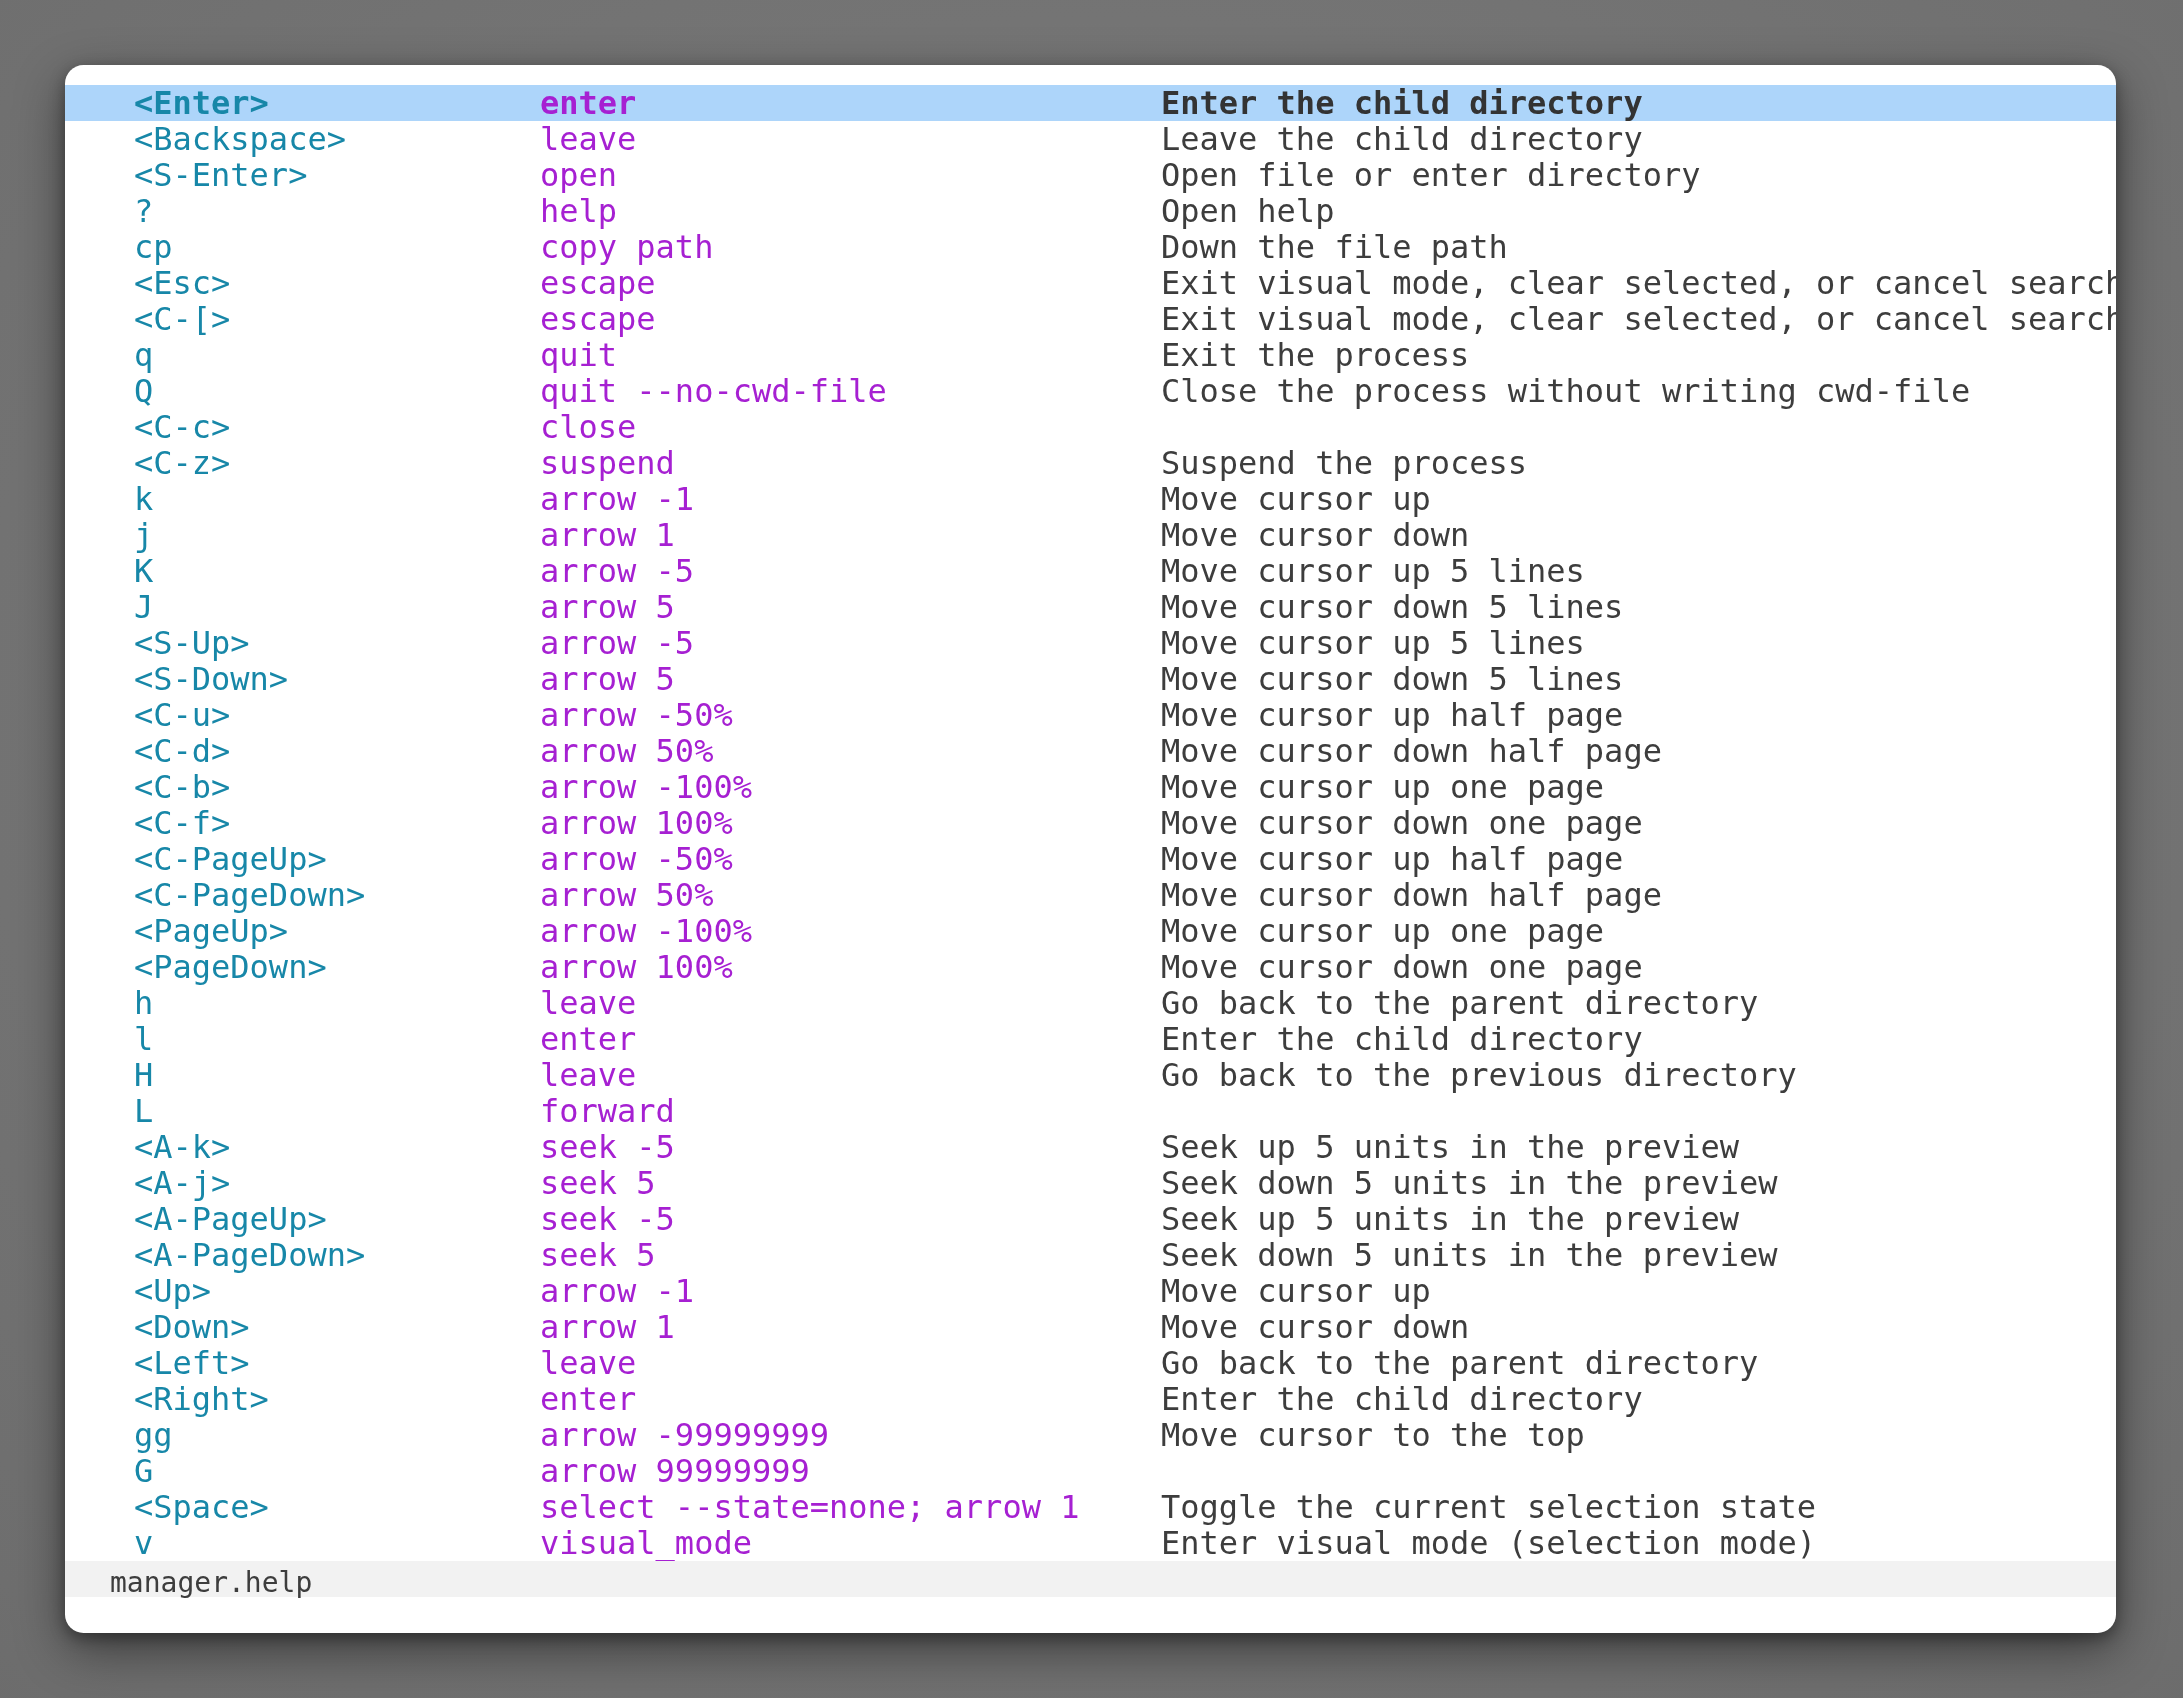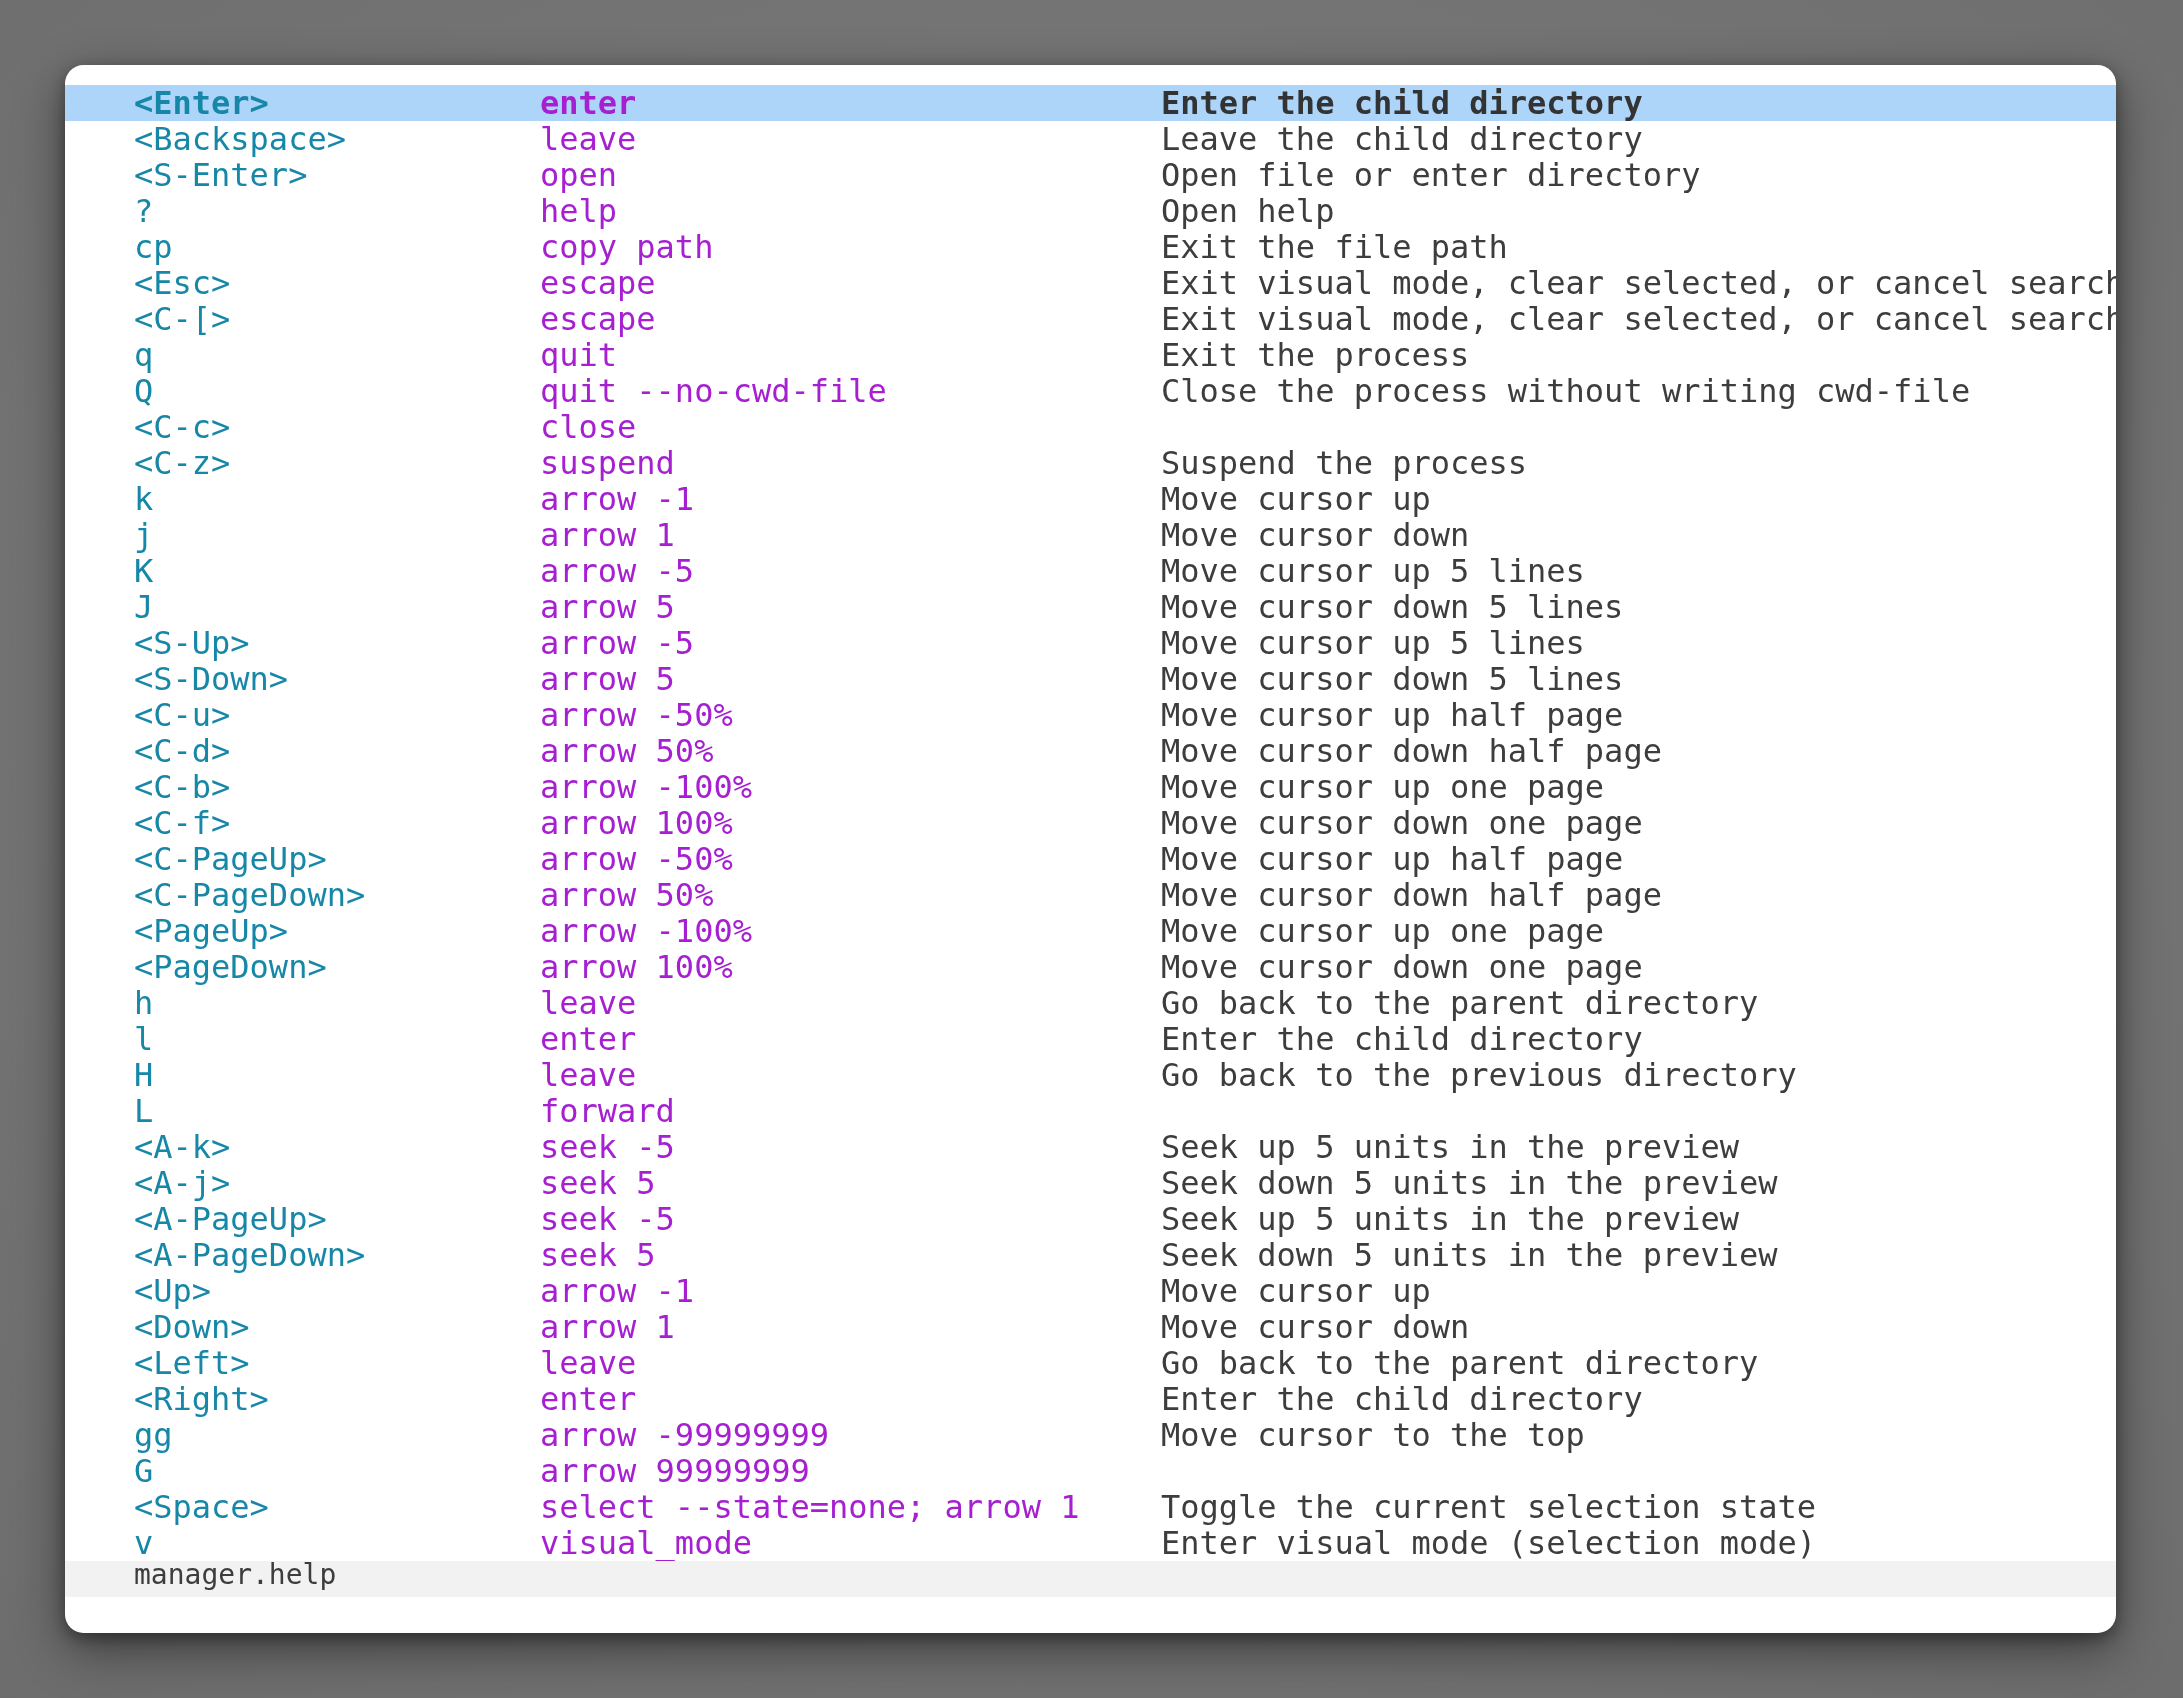--- a/index.html
+++ b/index.html
@@ -49,22 +49,22 @@
   .row .desc { color: #3d3d3d; }
   .row.selected {
     background: #add5fa;
     font-weight: bold;
   }
   .row.selected .desc { color: #333333; }
   .status-bar {
     height: 36px;
     background: #f2f2f2;
     display: flex;
-    align-items: flex-start;
-    padding-left: 69px;
+    align-items: flex-end;
+    padding-left: 45px;
     font-size: 28px;
     line-height: 1;
     color: #3d3d3d;
     flex: 0 0 auto;
   }
 </style>
 </head>
 <body>
 
 <div class="desktop">
@@ -87,21 +87,21 @@
           <span class="desc">Open file or enter directory</span>
         </div>
         <div class="row">
           <span class="key">?</span>
           <span class="cmd">help</span>
           <span class="desc">Open help</span>
         </div>
         <div class="row">
           <span class="key">cp</span>
           <span class="cmd">copy path</span>
-          <span class="desc">Exit the file path</span>
+          <span class="desc">Down the file path</span>
         </div>
         <div class="row">
           <span class="key">&lt;Esc&gt;</span>
           <span class="cmd">escape</span>
           <span class="desc">Exit visual mode, clear selected, or cancel search</span>
         </div>
         <div class="row">
           <span class="key">&lt;C-[&gt;</span>
           <span class="cmd">escape</span>
           <span class="desc">Exit visual mode, clear selected, or cancel search</span>

